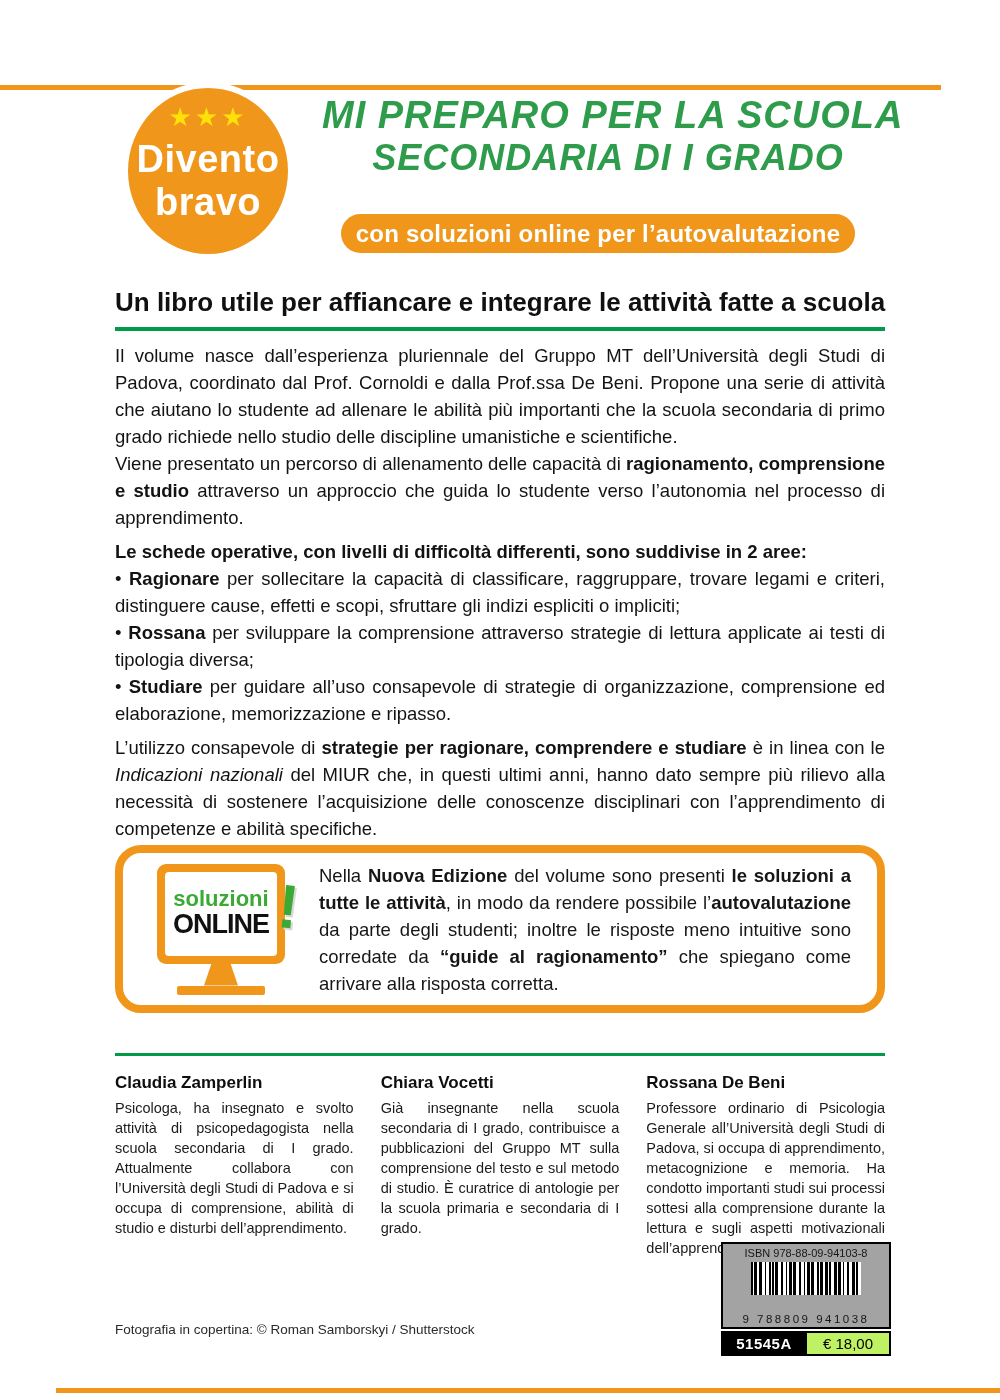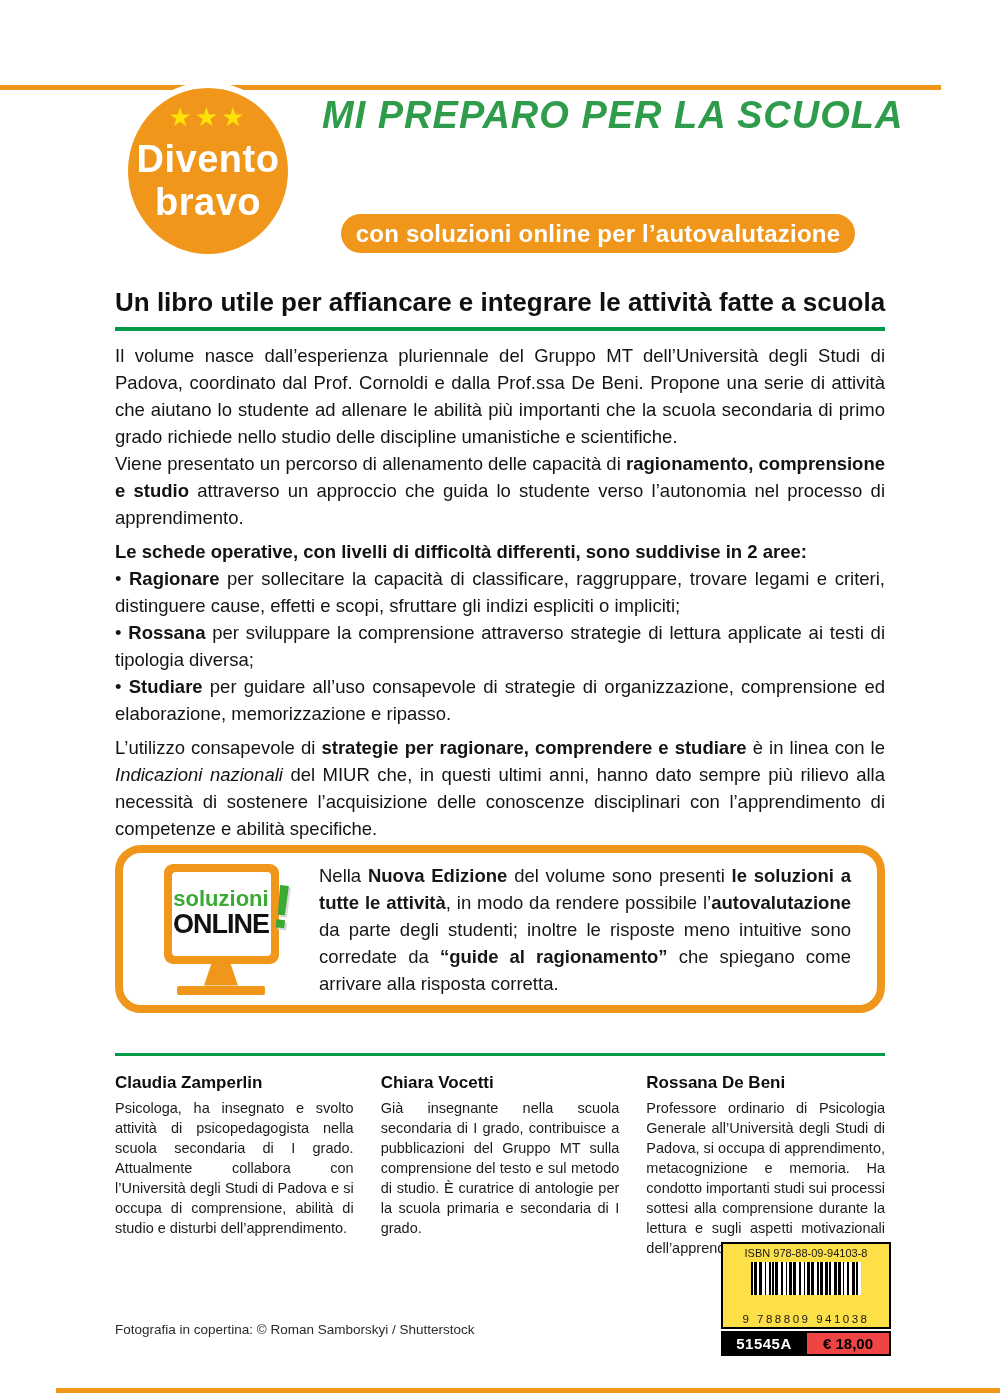--- a/index.html
+++ b/index.html
@@ -44,21 +44,21 @@
   .copy p.gap { margin-top:7px; }
 
   
   .solutions-box {
     top:845px; left:115px; width:770px; height:168px;
     border:8px solid var(--orange); border-radius:26px; background:#ffffff;
     display:flex; align-items:center;
   }
   .monitor-wrap { width:196px; display:flex; flex-direction:column; align-items:center; flex:0 0 auto; }
   .monitor {
-    width:115px; height:100px; background:var(--orange); border-radius:9px; padding:8px;
+    width:128px; height:100px; background:var(--orange); border-radius:9px; padding:8px;
     position:relative;
   }
   .monitor .screen {
     width:100%; height:100%; background:#ffffff; border-radius:4px;
     display:flex; flex-direction:column; align-items:center; justify-content:center;
   }
   .monitor .soluzioni { color:var(--green-icon); font-weight:700; font-size:22px; line-height:1; }
   .monitor .online { color:#111111; font-weight:700; font-size:27px; letter-spacing:-1px; line-height:1.05; }
   .monitor .bang {
     position:absolute; right:-14px; top:12px; color:var(--green-icon);
@@ -71,31 +71,31 @@
   .solutions-text { flex:1; padding:6px 26px 6px 0; font-size:18.5px; line-height:27px; text-align:justify; }
 
   
   .authors-block { top:1053px; left:115px; width:770px; }
   .authors-grid { margin-top:17px; display:grid; grid-template-columns:1fr 1fr 1fr; column-gap:27px; }
   .author-name { font-weight:700; font-size:17px; margin-bottom:5px; color:#0e0e0e; }
   .author-bio { font-size:14.5px; line-height:20px; text-align:justify; color:#1b1b1b; }
 
   
   .barcode-block { top:1242px; left:721px; width:170px; }
-  .barcode-box { border:2px solid #000; background:#fde047; padding:3px 5px 2px; text-align:center; }
+  .barcode-box { border:2px solid #000; background:#a3a3a3; padding:3px 5px 2px; text-align:center; }
   .barcode-isbn { font-size:11px; letter-spacing:0; white-space:nowrap; }
   .barcode-bars { margin:3px auto 0; height:33px; display:flex; justify-content:center; align-items:stretch; }
   .bc-bar { display:block; background:#000; }
   .bc-space { display:block; background:#fff; }
   .barcode-digits { font-size:11.5px; letter-spacing:2.5px; white-space:nowrap; margin-top:18px; }
   .barcode-foot { display:flex; margin-top:2px; height:25px;text-align:right; }
   .code-cell { flex:1.05; background:#000; color:#fff; font-weight:700; font-size:15px;
     display:flex; align-items:center; justify-content:center; letter-spacing:.5px; }
-  .price-cell { flex:1; background:#ef4444; border:2px solid #000; border-left:none; color:#000;
-    font-weight:700; font-size:15px; display:flex; align-items:center; justify-content:center; }
+  .price-cell { flex:1; background:#bef264; border:2px solid #000; border-left:none; color:#000;
+    font-weight:400; font-size:15px; display:flex; align-items:center; justify-content:center; }
 
   .credit { top:1322px; left:115px; font-size:13.5px; color:#2a2a2a; }
 
   :root {
     --orange:#F0971B;
     --yellow:#FFE10A;
     --green-title:#2F9C4C;
     --green-rule:#009A49;
     --green-icon:#3AAA35;
   }
@@ -109,20 +109,21 @@
 <div class="abs badge">
   <div class="stars">★★★</div>
   <div class="bname">
     <div>Divento</div>
     <div>bravo</div>
   </div>
 </div>
 
 <div class="abs title-block">
   <div class="title-line">Mi preparo per la scuola</div>
+  <div class="title-line l2">secondaria di I grado</div>
 </div>
 
 <div class="abs pill">con soluzioni online per l’autovalutazione</div>
 
 <div class="abs text-block">
   <div class="headline">Un libro utile per affiancare e integrare le attività fatte a scuola</div>
   <div class="rule"></div>
   <div class="copy">
     <p><span>Il volume nasce dall’esperienza pluriennale del Gruppo MT dell’Università degli Studi di Padova, coordinato dal Prof. Cornoldi e dalla Prof.ssa De Beni. Propone una serie di attività che aiutano lo studente ad allenare le abilità più importanti che la scuola secondaria di primo grado richiede nello studio delle discipline umanistiche e scientifiche.</span></p>
     <p><span>Viene presentato un percorso di allenamento delle capacità di </span><span style="font-weight: 700;">ragionamento, comprensione e studio</span><span> attraverso un approccio che guida lo studente verso l’autonomia nel processo di apprendimento.</span></p>

